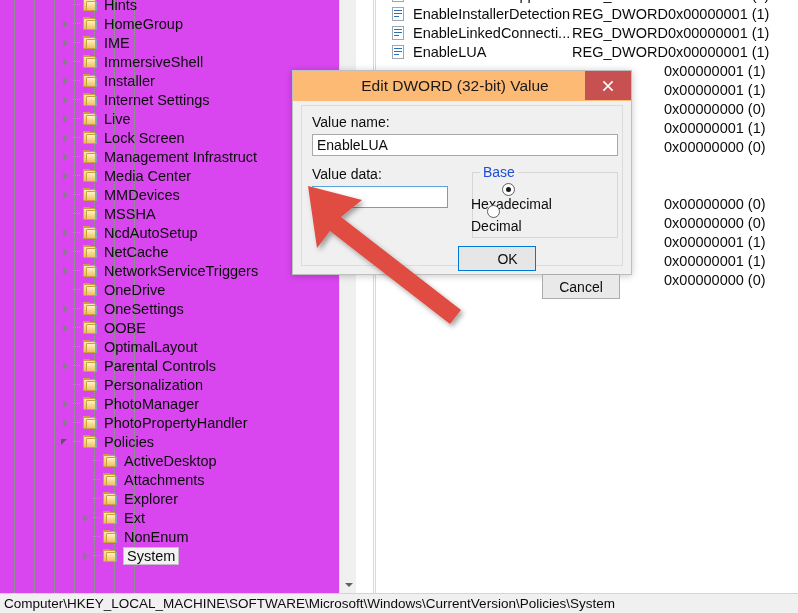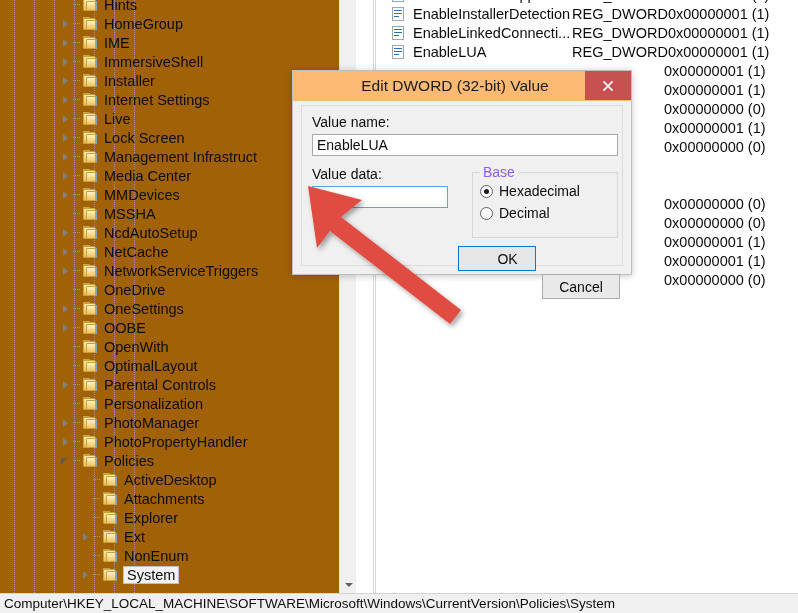--- a/index.html
+++ b/index.html
@@ -17,21 +17,21 @@
     width: 798px;
     height: 613px;
     background: #ffffff;
   }
 
   
   #tree-pane {
     position: absolute;
     left: 0; top: 0;
     width: 356px; height: 593px;
-    background: #a16207;
+    background: #d946ef;
     overflow: hidden;
   }
   .tree-guides {
     position: absolute; inset: 0;
     pointer-events: none;
   }
   .guide {
     position: absolute;
     top: -4px; bottom: 0;
     width: 1px;
@@ -314,29 +314,30 @@
     left: 170px; top: 66px;
     width: 146px; height: 66px;
     border: 1px solid #d6d6d6;
   }
   #base-legend {
     position: absolute;
     left: 178px; top: 58px;
     background: #f0f0f0;
     padding: 0 3px;
     font-size: 14px;
-    color: #8b5cf6;
+    color: #1d4ed8;
   }
   .radio-row {
     position: absolute;
-    left: 178px;
+    left: 169px;
     display: flex;
     align-items: center;
     font-size: 14px;
     color: #0c0c0c;
+    flex-direction: column;
   }
   #radio-hex { top: 77px; }
   #radio-dec { top: 99px; }
   .radio-mark {
     position: relative;
     width: 13px; height: 13px;
     border-radius: 50%;
     background: #ffffff;
     border: 1px solid #5f5f5f;
     margin-right: 6px;
@@ -647,32 +648,20 @@
         <div class="tree-row">
           <span style="flex: 0 0 60px;"></span>
           <span class="tw"></span>
           <span class="dotconn"></span>
           <span class="folder">
             <i class="f-tab"></i>
             <i class="f-back"></i>
             <i class="f-spine"></i>
             <i class="f-front"></i>
           </span>
-          <span class="tree-label">OpenWith</span>
-        </div>
-        <div class="tree-row">
-          <span style="flex: 0 0 60px;"></span>
-          <span class="tw"></span>
-          <span class="dotconn"></span>
-          <span class="folder">
-            <i class="f-tab"></i>
-            <i class="f-back"></i>
-            <i class="f-spine"></i>
-            <i class="f-front"></i>
-          </span>
           <span class="tree-label">OptimalLayout</span>
         </div>
         <div class="tree-row">
           <span style="flex: 0 0 60px;"></span>
           <span class="tw">
             <i class="tri-collapsed"></i>
           </span>
           <span class="dotconn"></span>
           <span class="folder">
             <i class="f-tab"></i>

